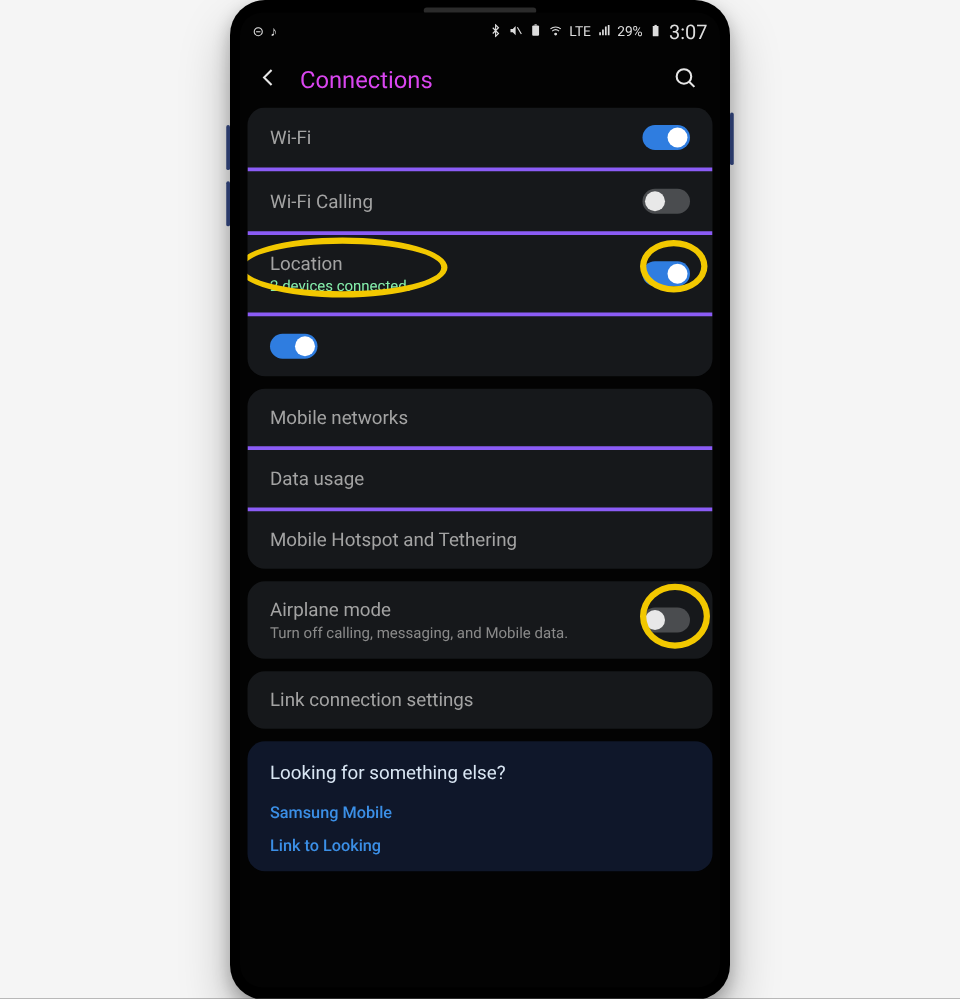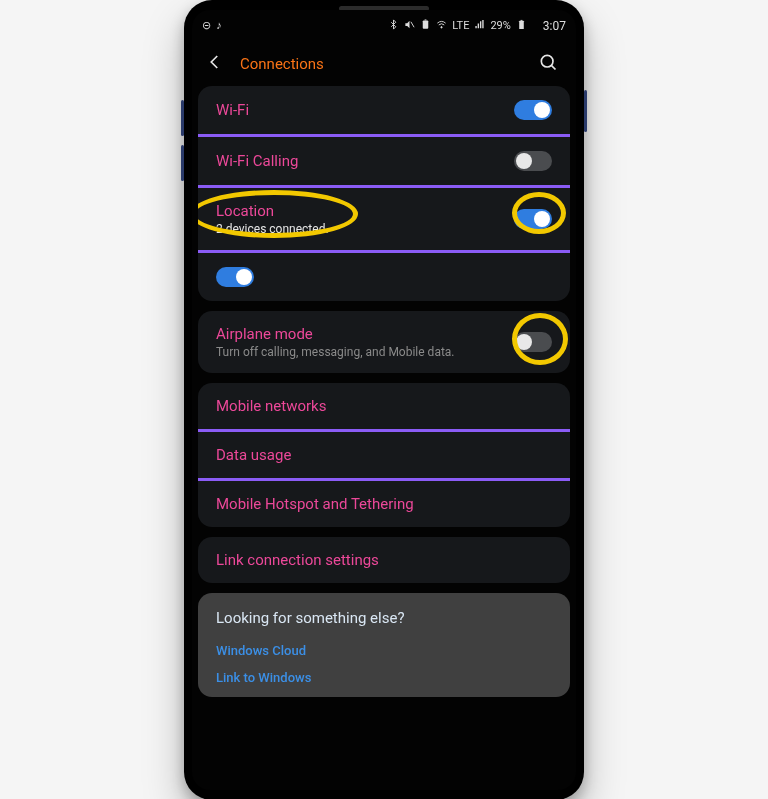--- a/index.html
+++ b/index.html
@@ -63,53 +63,53 @@
     align-items: center;
     justify-content: space-between;
     padding: 0 10px;
     font-size: 11px;
     color: #ddd;
     margin-top: 4px;
   }
   .status-left, .status-right { display:flex; align-items:center; gap:5px; }
   .status-right svg { width: 11px; height: 11px; }
   .batt { font-size: 11px; text-align: center; }
-  .clock { font-size: 12px; margin-left: 11px; }
+  .clock { font-size: 16px; }
 
   
   .header {
     display: flex;
     align-items: center;
     gap: 16px;
     padding: 14px 18px 10px 14px;
   }
   .back-chevron svg { width: 18px; height: 18px; }
-  .title { font-size: 15px; font-weight: 400; flex: 1; color: #f97316; }
+  .title { font-size: 19px; font-weight: 400; flex: 1; color: #d946ef; }
   .search-btn svg { width: 20px; height: 20px; }
 
   
   .content { flex: 1; overflow: hidden; padding: 0 6px; }
   .card {
     background: #16181b;
     border-radius: 14px;
     margin-bottom: 10px;
     overflow: hidden;
   }
   .row {
     display: flex;
     align-items: center;
     justify-content: space-between;
     padding: 14px 18px;
     border-top: 3px solid #8b5cf6;
     position: relative;
   }
   .card .row:first-child { border-top: none; }
   .row-text { display:flex; flex-direction:column; gap:2px; max-width: 78%; }
-  .row-title { font-size: 15px; color: #ec4899; }
-  .row-sub { font-size: 12px; color: #e5e5e5; }
+  .row-title { font-size: 15px; color: #a3a3a3; }
+  .row-sub { font-size: 12px; color: #86efac; }
   .row-sub.muted { color: #8a8a8a; }
 
   
   .toggle {
     width: 38px;
     height: 20px;
     border-radius: 11px;
     position: relative;
     flex-shrink: 0;
   }
@@ -120,21 +120,21 @@
     top: 2px;
     background: #fff;
   }
   .toggle.on  { background: #2f7de0; }
   .toggle.on .knob { right: 2px; }
   .toggle.off { background: #4a4c4f; }
   .toggle.off .knob { left: 2px; background:#e8e8e8; }
 
   
   .suggest {
-    background: #404040;
+    background: #0f172a;
     border-radius: 14px;
     padding: 16px 18px 6px 18px;
     color: #d9e6f3;
     margin-bottom: 10px;
   }
   .suggest .q { font-size: 15px; margin-bottom: 10px; }
   .suggest .link { font-size: 13px; color: #3b8fe6; padding: 6px 0; font-weight: 500;}
 
   
   .hl {
@@ -250,57 +250,57 @@
         <div class="row">
           <div class="toggle on">
               <div class="knob"></div>
             </div>
         </div>
       </div>
 
       <div class="card">
         <div class="row">
           <div class="row-text">
+              <span class="row-title">Mobile networks</span>
+            </div>
+        </div>
+        <div class="row">
+          <div class="row-text">
+              <span class="row-title">Data usage</span>
+            </div>
+        </div>
+        <div class="row">
+          <div class="row-text">
+              <span class="row-title">Mobile Hotspot and Tethering</span>
+            </div>
+        </div>
+      </div>
+
+      <div class="card">
+        <div class="row">
+          <div class="row-text">
             <span class="row-title">Airplane mode</span>
             <span class="row-sub muted">Turn off calling, messaging, and Mobile data.</span>
           </div>
           <div class="toggle off">
               <div class="knob"></div>
             </div>
           <div class="hl hl-circle" style="right:2px; top:2px; width:56px; height:52px;"></div>
         </div>
       </div>
 
       <div class="card">
         <div class="row">
           <div class="row-text">
-              <span class="row-title">Mobile networks</span>
-            </div>
-        </div>
-        <div class="row">
-          <div class="row-text">
-              <span class="row-title">Data usage</span>
-            </div>
-        </div>
-        <div class="row">
-          <div class="row-text">
-              <span class="row-title">Mobile Hotspot and Tethering</span>
-            </div>
-        </div>
-      </div>
-
-      <div class="card">
-        <div class="row">
-          <div class="row-text">
               <span class="row-title">Link connection settings</span>
             </div>
         </div>
       </div>
 
       <div class="suggest">
         <div class="q">Looking for something else?</div>
-        <div class="link">Windows Cloud</div>
-        <div class="link">Link to Windows</div>
+        <div class="link">Samsung Mobile</div>
+        <div class="link">Link to Looking</div>
       </div>
 
     </div>
   </div>
 </div>
 
 </body></html>

